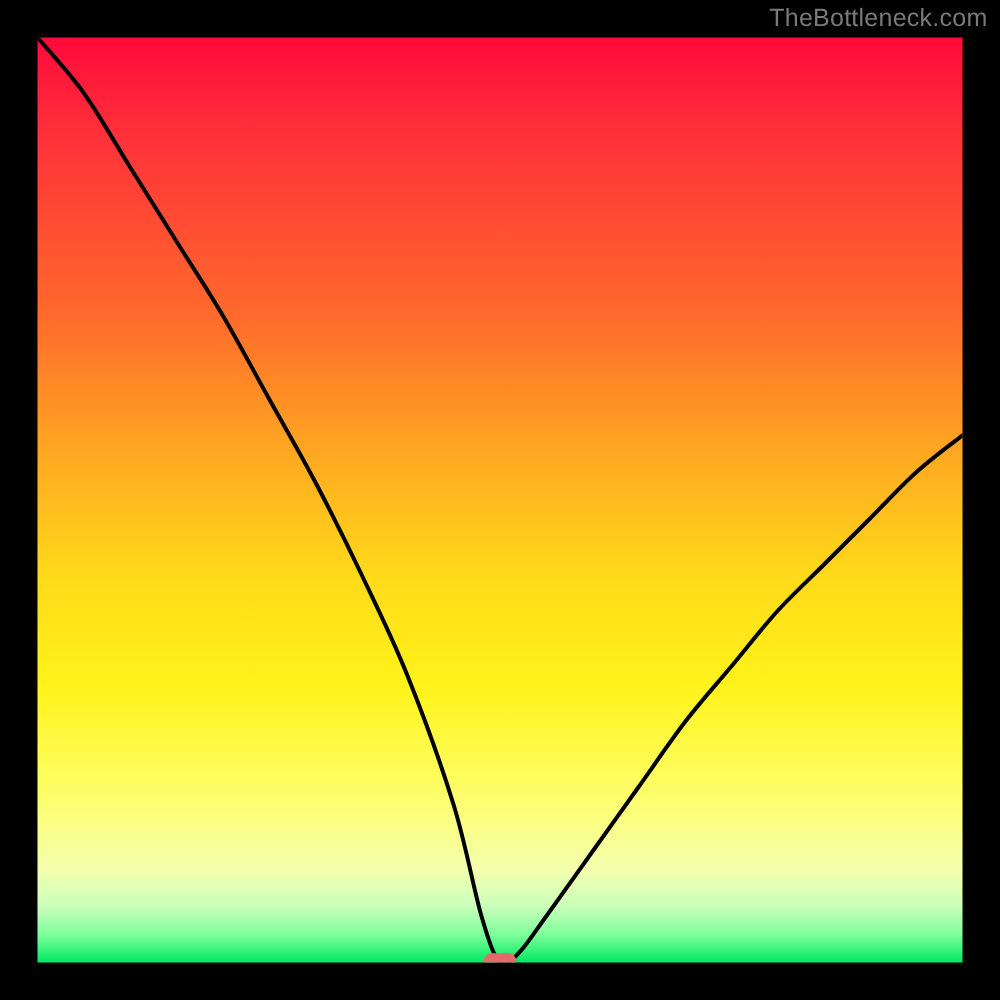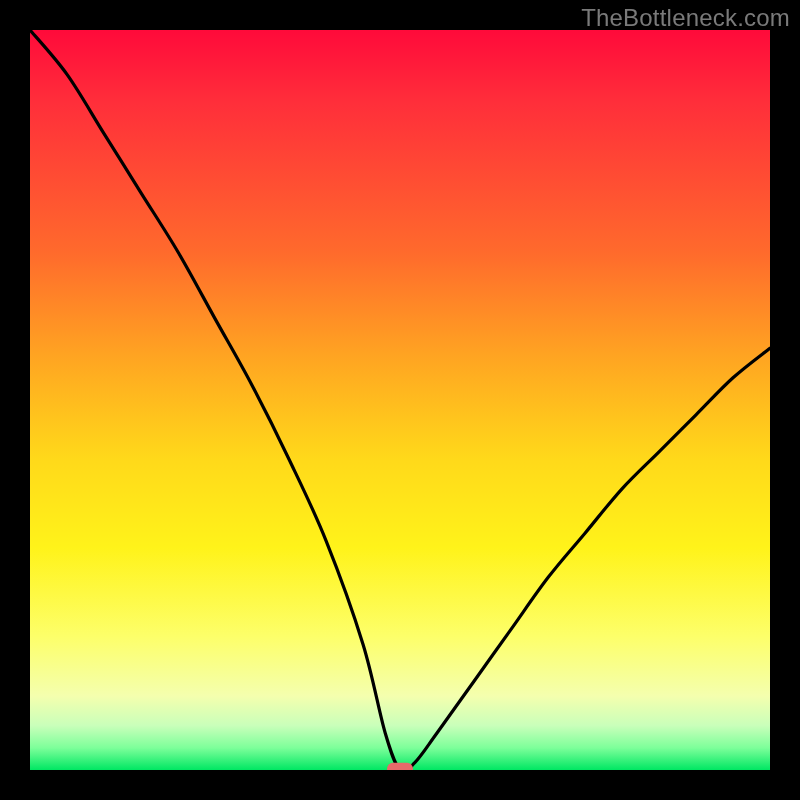--- a/index.html
+++ b/index.html
@@ -37,21 +37,21 @@
       #c9ffba 94%,
       #7dff9a 97%,
       #00e763 100%
     );
   }
   .watermark {
     position: absolute;
     top: 4px;
     right: 10px;
     color: #7a7a7a;
-    font-size: 24px;
+    font-size: 20px;
     letter-spacing: 0.2px;
     font-weight: 500;
   }
   svg.curve {
     position: absolute;
     top: 0; left: 0;
     width: 740px;
     height: 740px;
   }
 </style>

